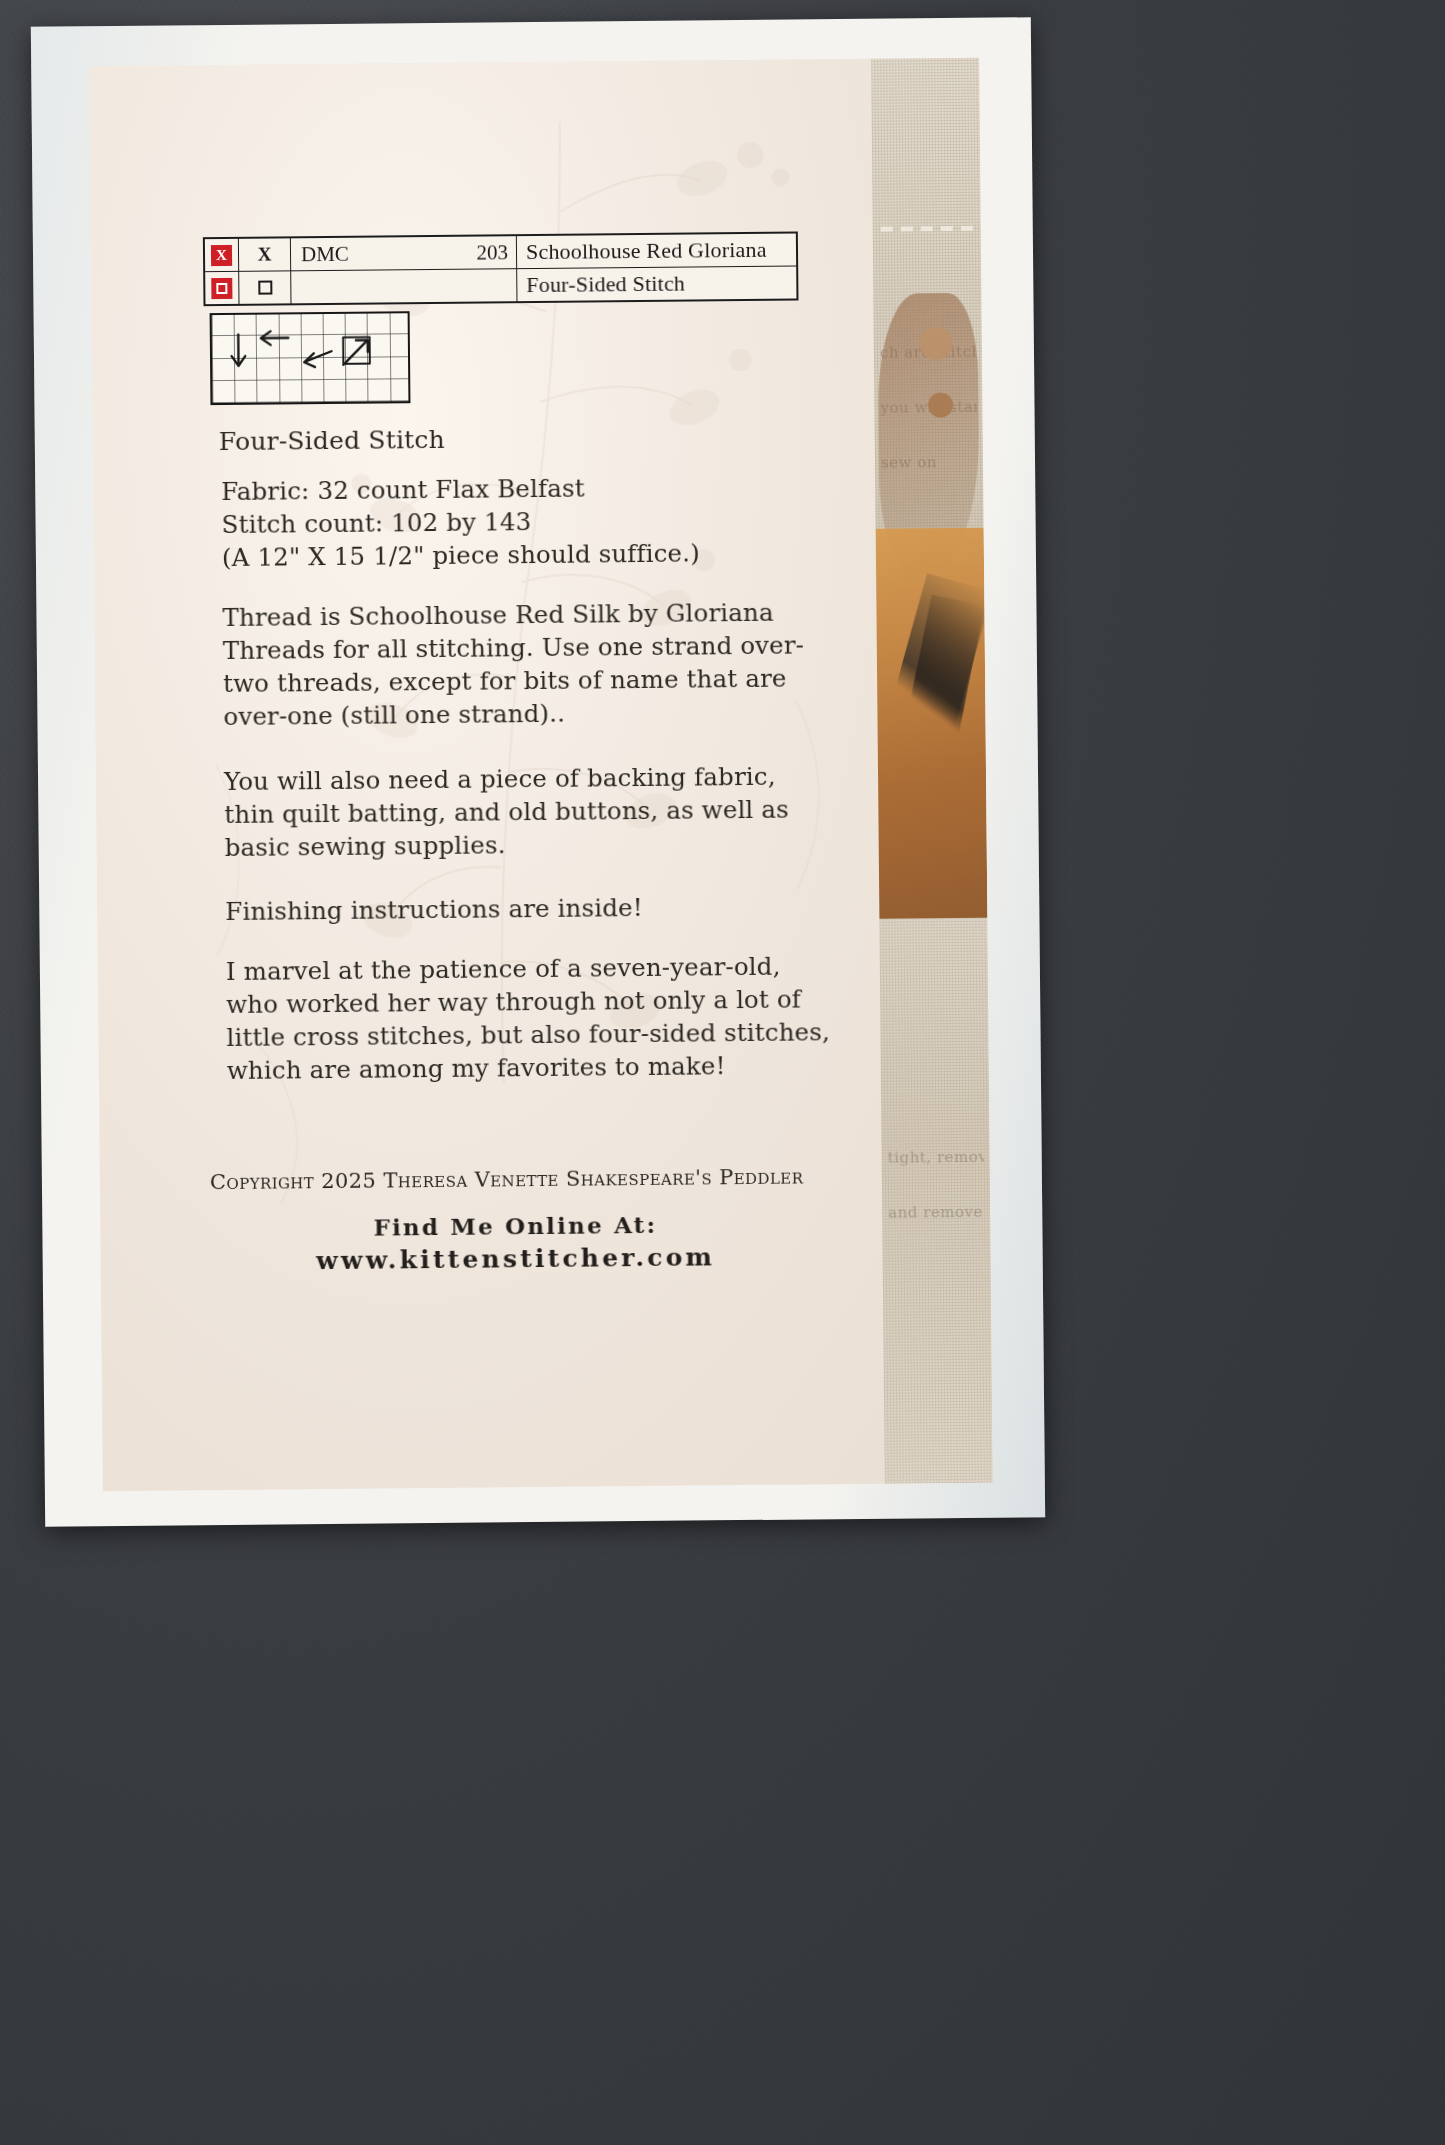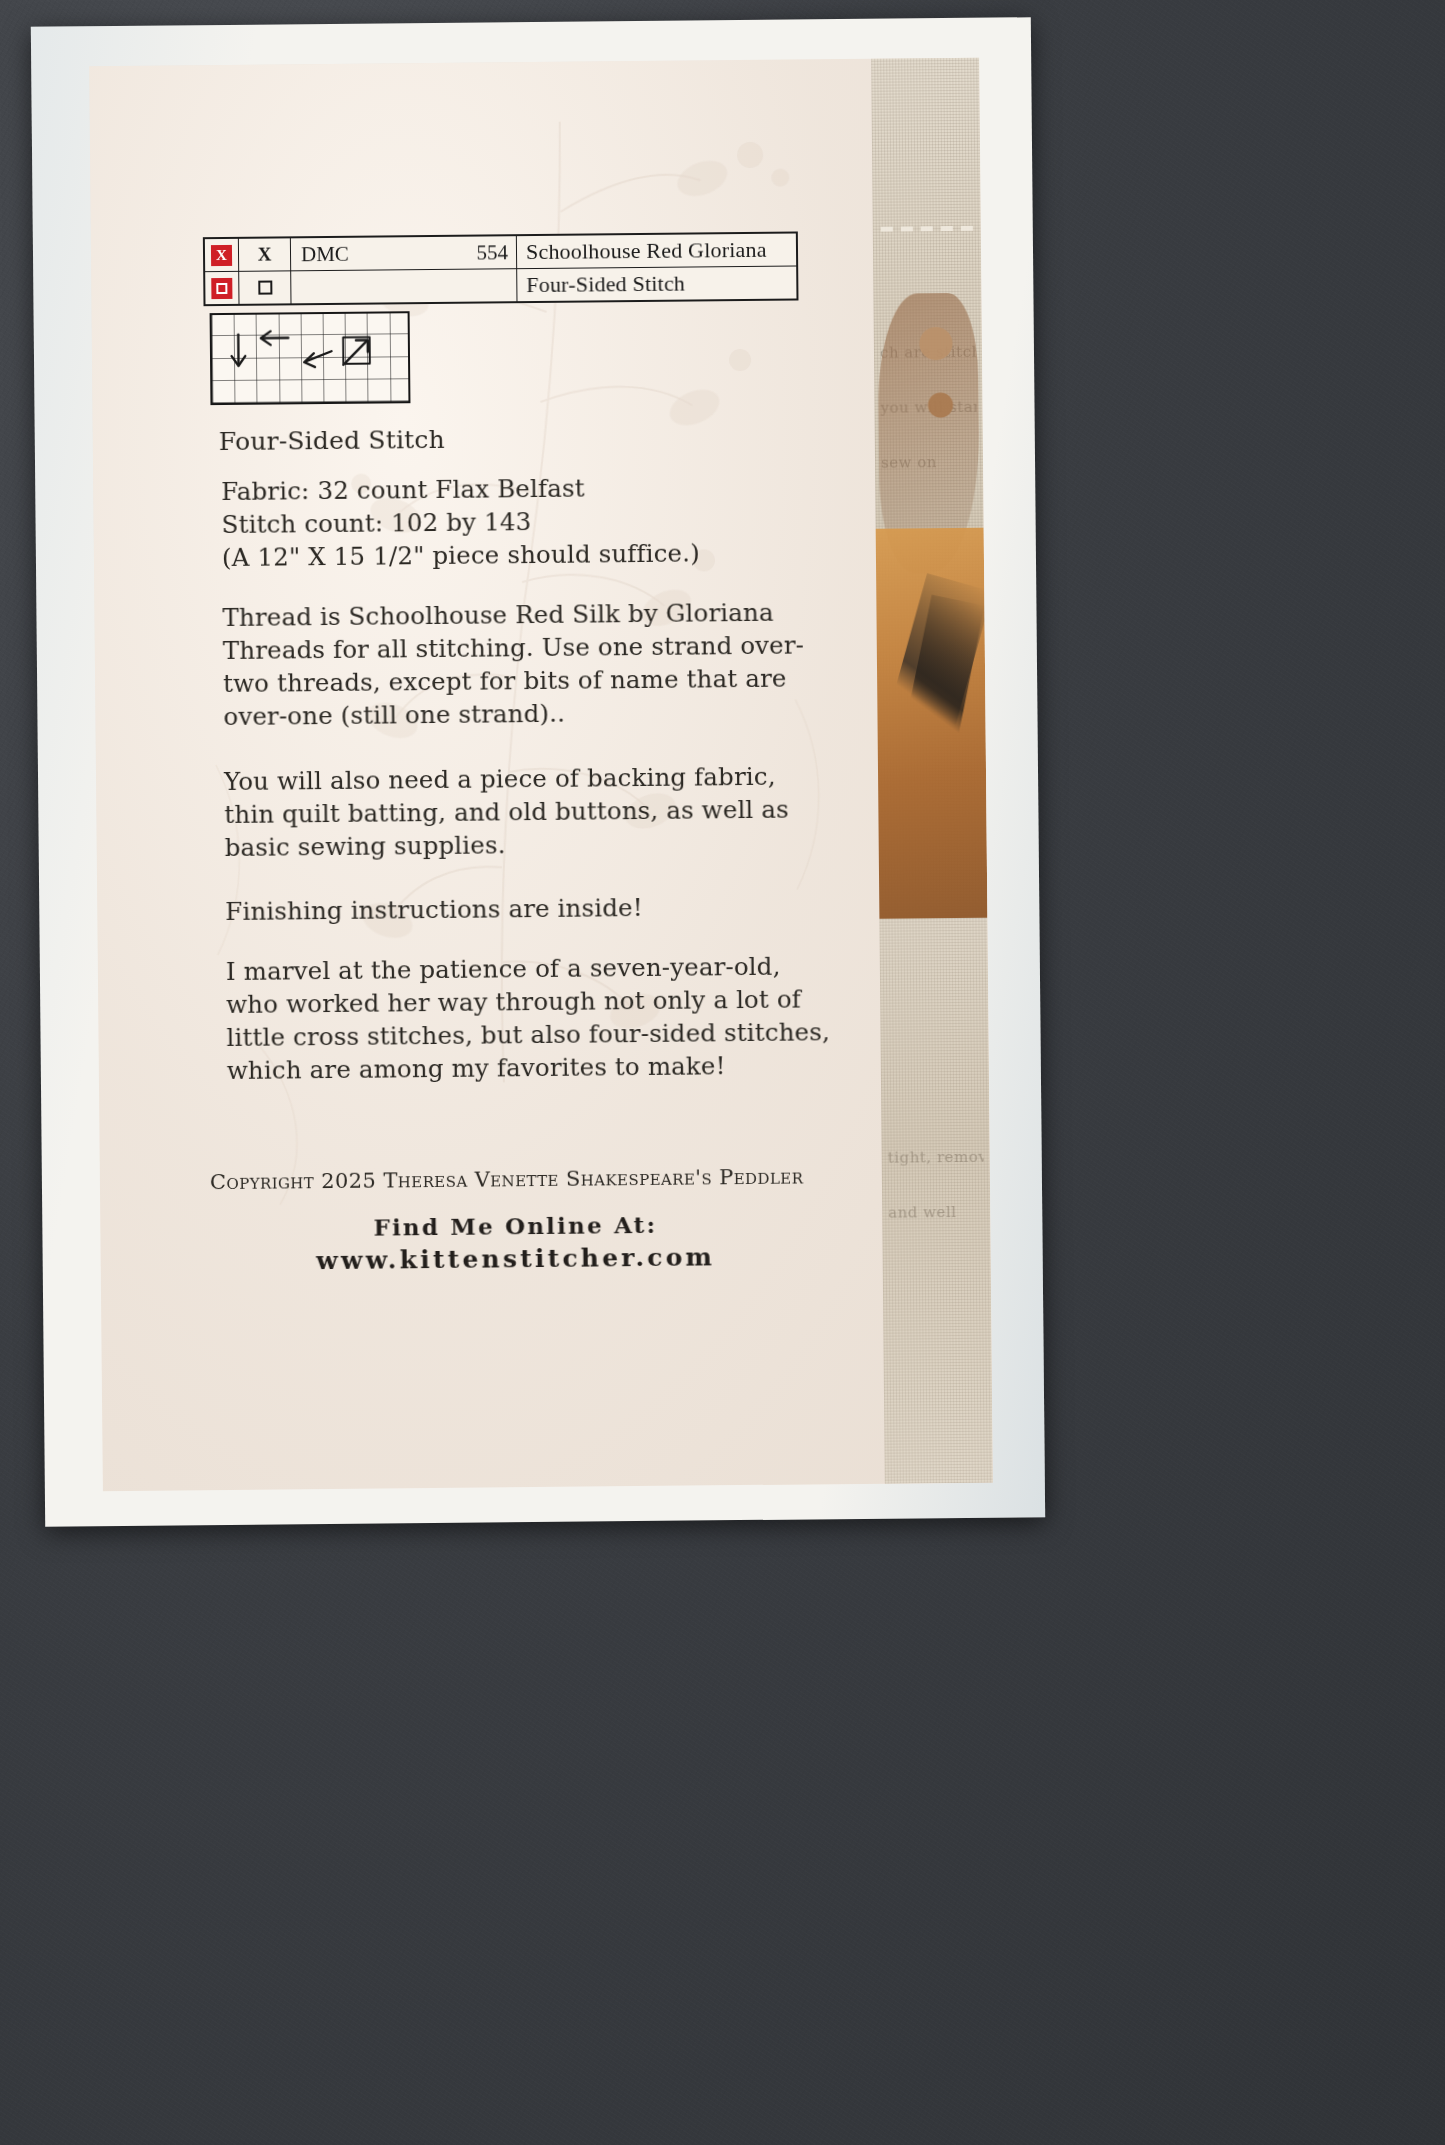--- a/index.html
+++ b/index.html
@@ -391,21 +391,21 @@
 
     <div id="content">
 
       <div id="key-table">
         <div class="key-row">
           <div class="key-cell kc-sym">
             <span class="sym-x-box">X</span>
           </div>
           <div class="key-cell kc-sym2">X</div>
           <div class="key-cell kc-brand">DMC</div>
-          <div class="key-cell kc-num">554</div>
+          <div class="key-cell kc-num">203</div>
           <div class="key-cell kc-name">Schoolhouse Red Gloriana</div>
         </div>
         <div class="key-row">
           <div class="key-cell kc-sym">
             <span class="sym-sq-box">
                 <span class="sym-sq-inner"></span>
               </span>
           </div>
           <div class="key-cell kc-sym2">
             <span class="sym-plain-sq"></span>
@@ -460,17 +460,17 @@
       <div class="ps-dash"></div>
       <div class="ps-ghosttext" style="top:285px">ch are stitched at</div>
       <div class="ps-ghosttext" style="top:340px">you will start to</div>
       <div class="ps-ghosttext" style="top:395px">sew on</div>
       <div class="ps-scissor"></div>
       <div class="ps-ochre"></div>
       <div class="ps-needle"></div>
       <div class="ps-needle2"></div>
       <div class="ps-lower"></div>
       <div class="ps-ghosttext" style="top:1090px">tight, remove</div>
-      <div class="ps-ghosttext" style="top:1145px">and well</div>
+      <div class="ps-ghosttext" style="top:1145px">and remove</div>
     </div>
 
   </div>
 </div>
 
 </body></html>

